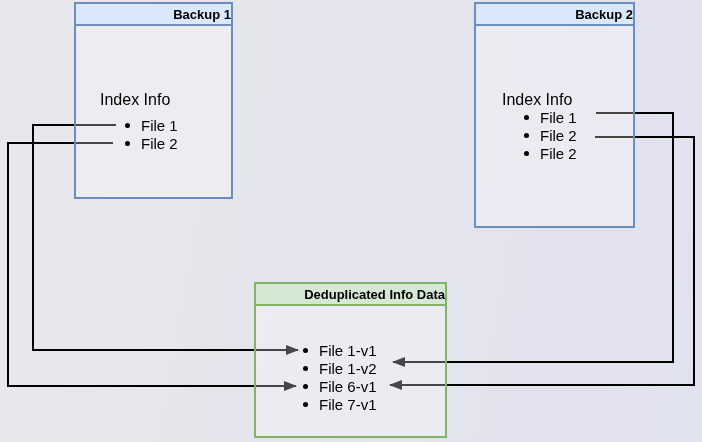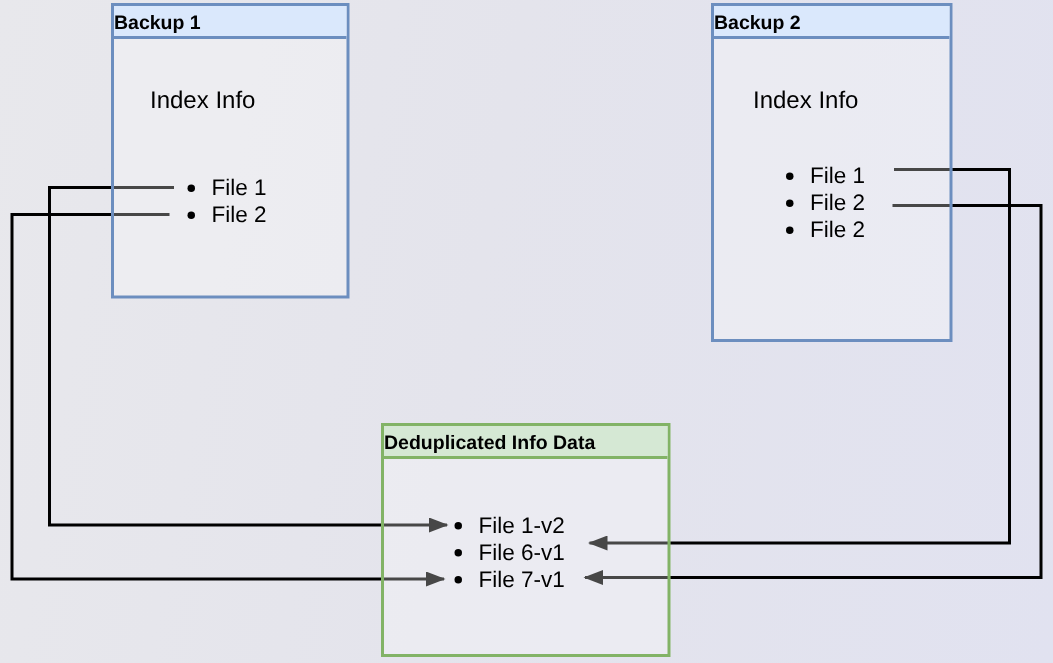--- a/index.html
+++ b/index.html
@@ -14,29 +14,29 @@
   }
   #arrows{position:absolute;left:0;top:0;width:702px;height:442px;pointer-events:none;}
   #arrows polyline{fill:none;stroke:#000;stroke-width:2;marker-end:url(#arrowhead);}
   .box{
     position:absolute;box-sizing:border-box;
     border:2px solid;background:rgba(255,255,255,0.28);
   }
   .box.blue{border-color:#6c8ebf;}
   .box.green{border-color:#82b366;}
   .box-header{
-    height:20px;display:flex;align-items:center;justify-content:flex-start;
+    height:20px;display:flex;align-items:center;justify-content:flex-end;
     font-size:13px;font-weight:bold;border-bottom:2px solid;
   }
   .box.blue .box-header{background:#dae8fc;border-bottom-color:#6c8ebf;}
   .box.green .box-header{background:#d5e8d4;border-bottom-color:#82b366;}
   #backup1{left:74px;top:2px;width:159px;height:197px;}
   #backup2{left:474px;top:2px;width:161px;height:226px;}
   #dedup{left:254px;top:282px;width:193px;height:156px;}
-  .index-label{position:absolute;font-size:16px;line-height:18px;}
+  .index-label{position:absolute;font-size:16px;line-height:18px;margin-top:32px;}
   #backup1 .index-label{left:24px;top:55px;}
   #backup2 .index-label{left:26px;top:55px;}
   .file-list{position:absolute;list-style:none;margin:0;padding:0;}
   #backup1 .file-list{left:49px;top:112px;}
   #backup2 .file-list{left:48px;top:104px;}
   #dedup  .file-list{left:47px;top:57px;}
   .file-row{display:flex;align-items:center;height:18px;font-size:15px;white-space:nowrap;}
   .dot{width:5px;height:5px;border-radius:50%;background:#000;margin-right:11px;flex:none;}
 </style>
 </head>
@@ -94,20 +94,24 @@
       </ul>
   </section>
 
   <section class="box green" id="dedup">
     <header class="box-header">
       <span>Deduplicated Info Data</span>
     </header>
     <ul class="file-list">
         <li class="file-row">
           <span class="dot"></span>
+          <span>File 1-v1</span>
+        </li>
+        <li class="file-row">
+          <span class="dot"></span>
           <span>File 1-v2</span>
         </li>
         <li class="file-row">
           <span class="dot"></span>
           <span>File 6-v1</span>
         </li>
         <li class="file-row">
           <span class="dot"></span>
           <span>File 7-v1</span>
         </li>

